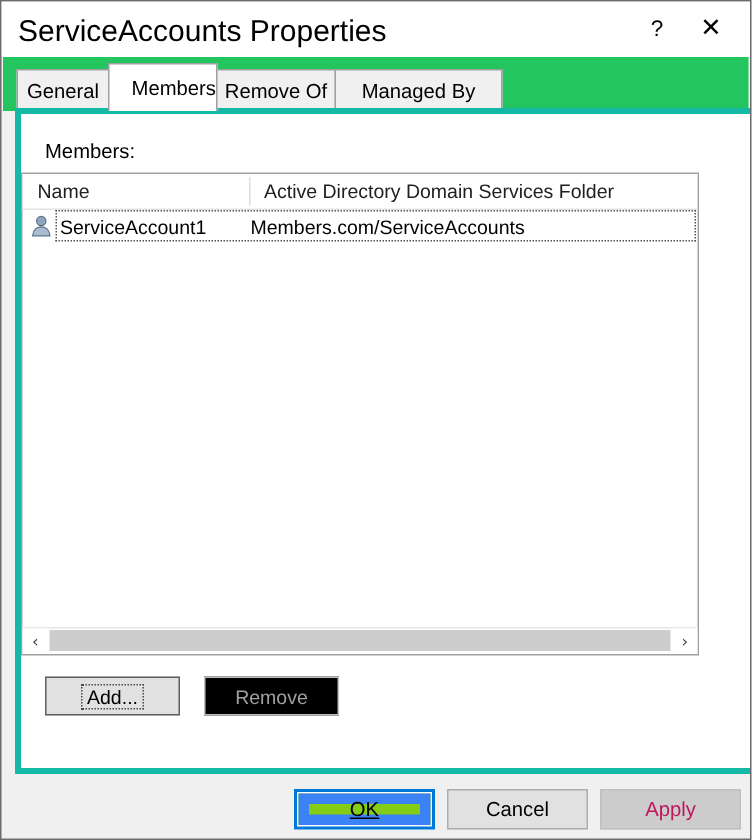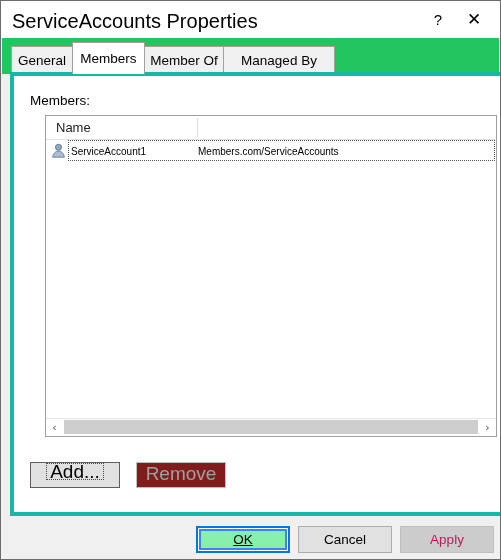--- a/index.html
+++ b/index.html
@@ -85,21 +85,21 @@
     white-space: nowrap;
   }
   .tab.selected {
     top: 4px;
     height: 32px;
     background: #ffffff;
     border-color: #a0a0a0;
     z-index: 3;
   }
   .tab-general  { left: 9px;   width: 62px; }
-  .tab-members  { left: 70px;  width: 73px; }
+  .tab-members  { left: 70px;  width: 73px; justify-content: flex-end; }
   .tab-memberof { left: 142px; width: 80px; }
   .tab-managed  { left: 221px; width: 112px; }
 
   
   .tabpage {
     position: absolute;
     left: 9px;
     top: 71px;
     width: 498px;
     height: 444px;
@@ -112,21 +112,21 @@
     position: absolute;
     left: 16px;
     top: 17px;
     font-size: 13.5px;
     color: #000000;
   }
 
   
   .listview {
     position: absolute;
-    left: 31px;
+    left: 0;
     top: 39px;
     width: 452px;
     height: 322px;
     box-sizing: border-box;
     border: 1px solid #a0a0a0;
     background: #ffffff;
     overflow: hidden;
   }
   .list-header {
     position: absolute;
@@ -179,21 +179,21 @@
     height: 21px;
     box-sizing: border-box;
     border: 1px dotted #555555;
   }
   .cell {
     position: absolute;
     top: 0;
     height: 21px;
     display: flex;
     align-items: center;
-    font-size: 10px;
+    font-size: 13px;
     color: #000000;
     white-space: nowrap;
   }
   .cell.name { left: 2px; }
   .cell.folder { left: 129px; }
 
   
   .hscroll {
     position: absolute;
     left: 0;
@@ -225,39 +225,38 @@
     top: 1px;
     height: 14px;
     background: #cdcdcd;
   }
 
   
   .btn {
     position: absolute;
     box-sizing: border-box;
     display: flex;
-    align-items: flex-start;
-    justify-content: center;
-    font-size: 19px;
+    align-items: center;
+    justify-content: center;
+    font-size: 13px;
     border: 1px solid #adadad;
     background: #e1e1e1;
     color: #000000;
     white-space: nowrap;
-    margin-top: 11px;
   }
   .btn.focused {
     border-color: #5f5f5f;
   }
   .btn.focused .btn-inner {
     border: 1px dotted #4a4a4a;
     padding: 1px 3px;
     line-height: 13px;
   }
   .btn.disabled {
-    background: #7f1d1d;
+    background: #000000;
     border-color: #bfbfbf;
     color: #a0a0a0;
   }
   .btn-add    { left: 16px;  top: 375px; width: 90px; height: 26px; }
   .btn-remove { left: 122px; top: 375px; width: 90px; height: 26px; }
 
   
   .footer-btn {
     position: absolute;
     box-sizing: border-box;
@@ -271,22 +270,22 @@
     white-space: nowrap;
   }
   .footer-btn.default {
     border: 2px solid #0078d7;
     padding: 1px;
     background: #ffffff;
   }
   .footer-btn.default .default-face {
     width: 100%;
     height: 100%;
-    border: 2px solid #3b82f6;
-    background: #86efac;
+    border: 7px solid #3b82f6;
+    background: #84cc16;
     display: flex;
     align-items: center;
     justify-content: center;
     box-sizing: border-box;
     text-decoration: underline;
   }
   .footer-btn.disabled {
     background: #cccccc;
     border-color: #bfbfbf;
     color: #be185d;
@@ -313,36 +312,37 @@
   </div>
 
   <div class="tabstrip">
     <div class="tab tab-general">
       <span>General</span>
     </div>
     <div class="tab tab-members selected">
       <span>Members</span>
     </div>
     <div class="tab tab-memberof">
-      <span>Member Of</span>
+      <span>Remove Of</span>
     </div>
     <div class="tab tab-managed">
       <span>Managed By</span>
     </div>
   </div>
 
   <div class="tabpage">
 
     <div class="members-label">Members:</div>
 
     <div class="listview">
 
       <div class="list-header">
         <div class="col-head name">Name</div>
         <div class="col-divider"></div>
+        <div class="col-head folder">Active Directory Domain Services Folder</div>
       </div>
 
       <div class="list-row">
         <span class="row-icon">
           <svg width="15" height="15" viewBox="0 0 15 15">
             <circle cx="7.5" cy="4.3" r="3.1" fill="#8fa7bd" stroke="#5d7389" stroke-width="0.8"></circle>
             <path d="M1.7 14.2 C2.1 9.7 5.0 8.2 7.5 8.2 C10.0 8.2 12.9 9.7 13.3 14.2 Z" fill="#a8bdd1" stroke="#5d7389" stroke-width="0.8"></path>
           </svg>
         </span>
         <div class="row-focus">

